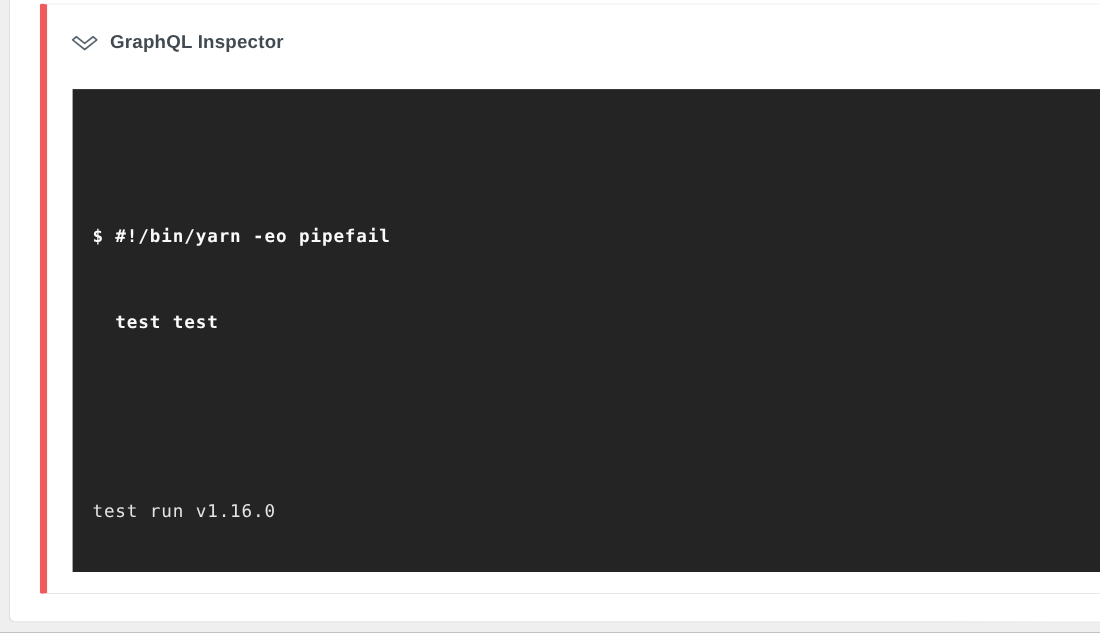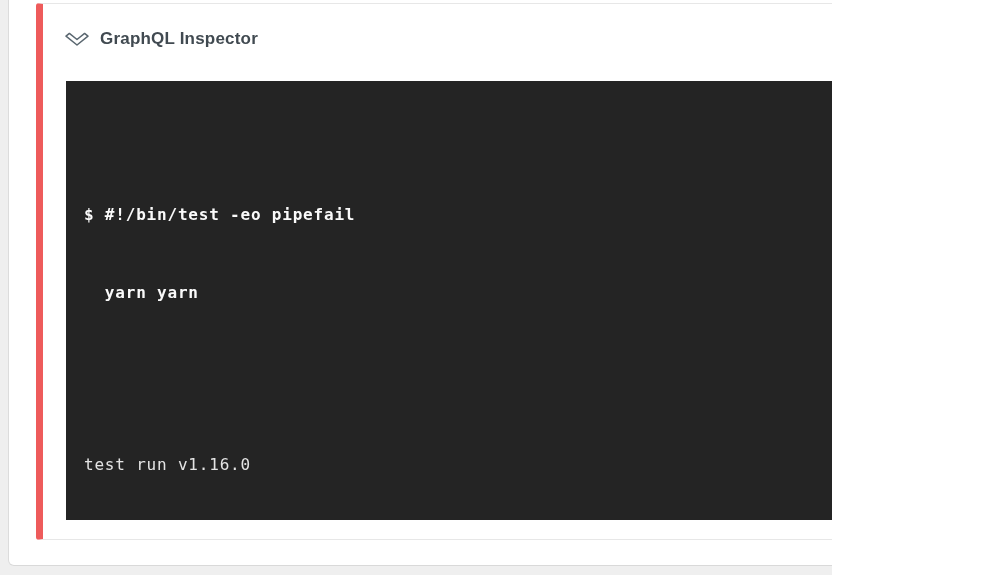--- a/index.html
+++ b/index.html
@@ -1,19 +1,19 @@
 <!DOCTYPE html>
 <html><head>
 <meta charset="utf-8">
 <style>
   * { margin:0; padding:0; box-sizing:border-box; }
   html,body { width:1000px; height:575px; font-family:"Liberation Sans", sans-serif; }
 
   .page {
-    position:relative; width:832px; height:575px;
+    position:relative; width:1000px; height:575px;
     background:#efefef; overflow:hidden;
   }
 
   
   .content-panel {
     position:absolute; left:8px; top:-4px; right:-40px; height:570px;
     background:#ffffff;
     border-left:1px solid #dcdcdc;
     border-bottom:1px solid #d9d9d9;
     border-radius:0 0 0 6px;
@@ -66,22 +66,22 @@
         <span class="collapse-icon">
           <svg width="26" height="20" viewBox="0 0 26 20">
             <path d="M2 7.2 L13 16 L24 7.2 L20.6 4.4 L13 10.5 L5.4 4.4 Z" fill="none" stroke="#5a6770" stroke-width="1.5" stroke-linejoin="round"></path>
           </svg>
         </span>
         <span class="step-title">GraphQL Inspector</span>
       </div>
 
       <div class="terminal">
         <div class="cmd-block">
-          <div class="t-line bold"><span>$ #!/bin/test -eo pipefail</span></div>
-          <div class="t-line bold"><span>  yarn yarn</span></div>
+          <div class="t-line bold"><span>$ #!/bin/yarn -eo pipefail</span></div>
+          <div class="t-line bold"><span>  test test</span></div>
         </div>
 
         <div class="t-line"><span>test run v1.16.0</span></div>
         
 
         
 
         
 
         

